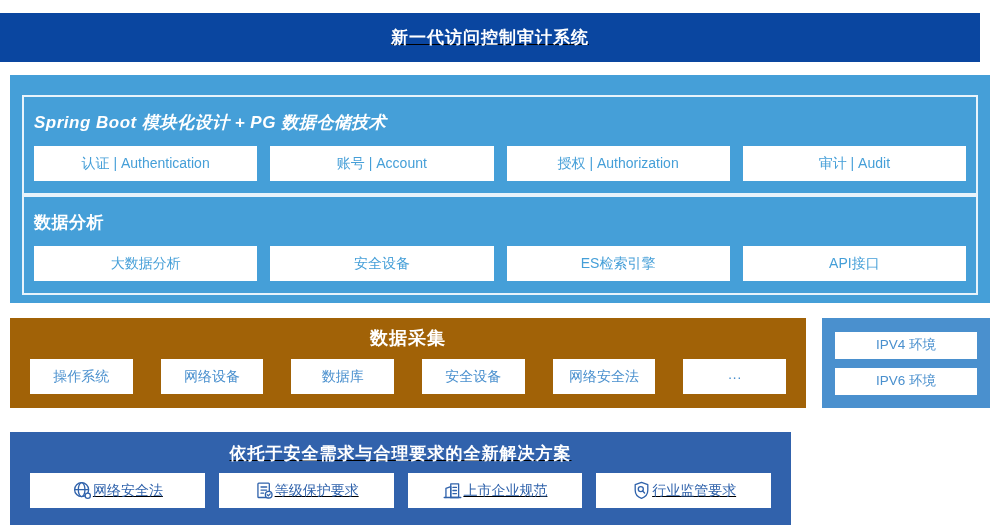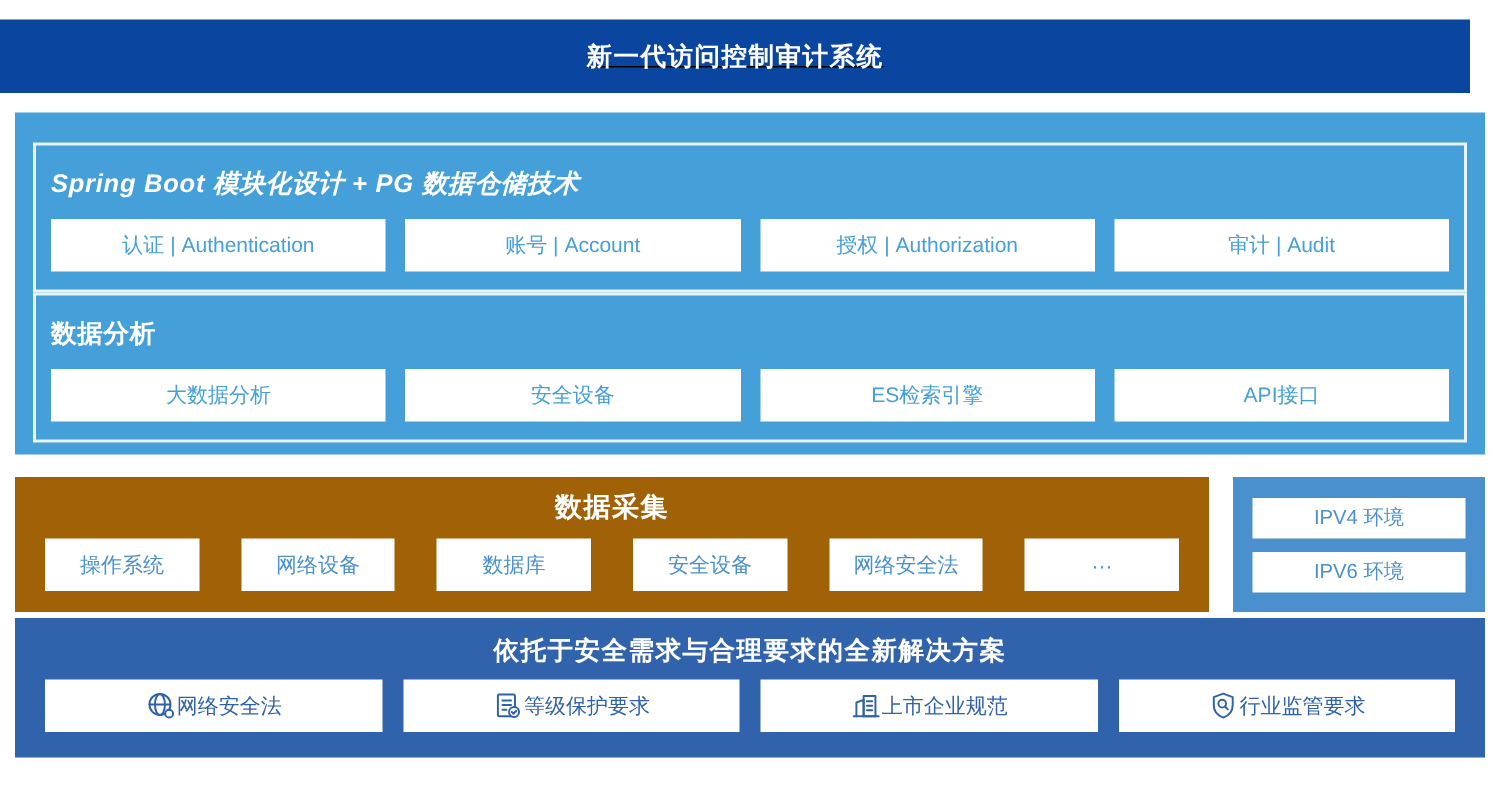--- a/index.html
+++ b/index.html
@@ -64,24 +64,25 @@
     position: absolute; left: 822px; top: 318px;
     width: 168px; height: 90px;
     background: #4A90CE;
     padding: 0 13px;
     display: flex; flex-direction: column; justify-content: center; gap: 9px;
   }
   .env .chip { flex: none; height: 27px; font-size: 13.5px; color: #4A90CE; }
 
   
   .solution {
-    position: absolute; left: 10px; top: 412px;
-    width: 980px; height: 93px;
+    position: absolute; left: 10px; top: 432px;
+    width: 781px; height: 93px;
     background: #3162AC;
     padding: 10px 20px 0 20px;
+    text-decoration: underline;
   }
   .solution-title {
     text-align: center; color: #ffffff; font-weight: bold; font-size: 17px;
     letter-spacing: 1px; padding-bottom: 8px;
   }
   .solution .chip-row { gap: 14px; }
   .solution .chip { color: #2F62AB; font-size: 14px; }
   .sol-icon { width: 21px; height: 21px; display: inline-flex; flex: none; }
   .sol-icon svg { width: 100%; height: 100%; }
 </style>

